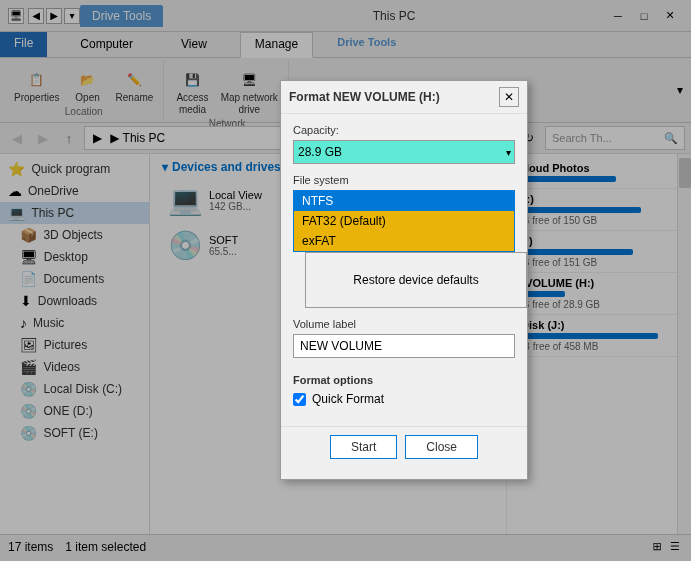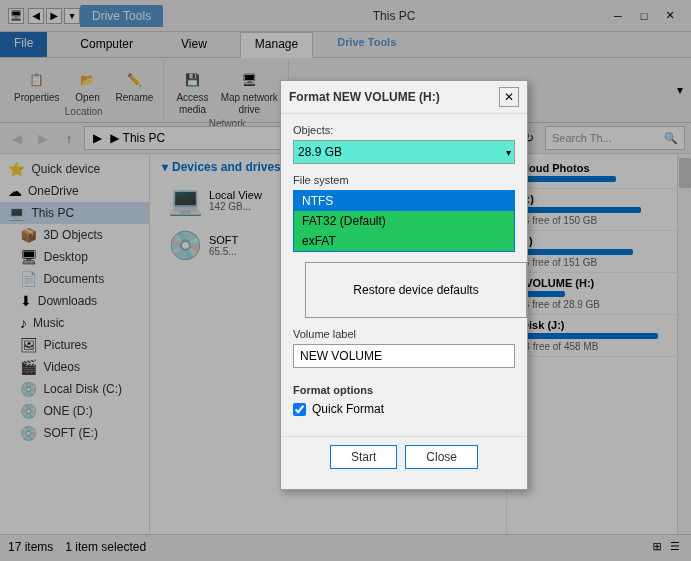--- a/index.html
+++ b/index.html
@@ -53,21 +53,21 @@
     .modal-overlay { position: absolute; top: 0; left: 0; width: 100%; height: 100%; background: rgba(0,0,0,0.3); z-index: 100; }
     .modal { position: absolute; top: 80px; left: 280px; width: 248px; background: #f0f0f0; border: 1px solid #999; box-shadow: 3px 3px 8px rgba(0,0,0,0.3); z-index: 101; }
     .modal-title-bar { display: flex; align-items: center; background: #f0f0f0; padding: 6px 8px; border-bottom: 1px solid #ddd; }
     .modal-title { flex: 1; font-size: 12px; font-weight: 600; color: #333; }
     .modal-close { width: 20px; height: 20px; display: flex; align-items: center; justify-content: center; cursor: pointer; border: 1px solid #999; background: #f0f0f0; font-size: 12px; }
     .modal-body { padding: 10px 12px; }
     .modal-label { font-size: 11px; color: #333; margin-bottom: 4px; }
     .select-wrapper { position: relative; margin-bottom: 10px; }
     .select-wrapper select { width: 100%; height: 24px; font-size: 12px; border: 1px solid #999; background: white; padding: 0 4px; appearance: none; }
     .select-arrow { position: absolute; right: 4px; top: 50%; transform: translateY(-50%); font-size: 10px; pointer-events: none; }
-    .dropdown-list { border: 1px solid #0078d7; background: #22c55e; margin-bottom: 10px; }
+    .dropdown-list { border: 1px solid #0078d7; background: #eab308; }
     .dropdown-item { padding: 3px 8px; font-size: 12px; cursor: pointer; }
     .dropdown-item.selected { background: #0078d7; color: white; }
     .modal-btn { padding: 20px 12px; border: 1px solid #999; background: #f0f0f0; cursor: pointer; font-size: 12px; margin-left: 12px; }
     .modal-input { width: 100%; height: 24px; border: 1px solid #999; background: white; padding: 0 6px; font-size: 12px; margin-bottom: 16px; }
     .modal-section { font-size: 11px; color: #333; margin-bottom: 6px; font-weight: 600; }
     .modal-checkbox { display: flex; align-items: center; gap: 6px; margin-bottom: 10px; }
     .modal-checkbox input { margin: 0; }
     .modal-footer { display: flex; justify-content: center; gap: 8px; padding: 8px 12px 20px; border-top: 1px solid #ddd; }
     .modal-footer-btn { padding: 4px 20px; border: 1px solid #0078d7; background: white; cursor: pointer; font-size: 12px; color: #333; }
   </style>
@@ -159,21 +159,21 @@
     <span style="color:#999; font-size:11px;">Search Th...</span>
     <span style="margin-left:auto; font-size:11px; color:#666;">🔍</span>
   </div>
 </div>
 
 <div style="display:flex; height:380px;">
 
   <div class="sidebar">
     <div class="sidebar-item">
       <span class="sidebar-item-icon">⭐</span>
-      <span class="sidebar-item-label">Quick device</span>
+      <span class="sidebar-item-label">Quick program</span>
     </div>
     <div class="sidebar-item">
       <span class="sidebar-item-icon">☁</span>
       <span class="sidebar-item-label">OneDrive</span>
     </div>
     <div class="sidebar-item active">
       <span class="sidebar-item-icon">💻</span>
       <span class="sidebar-item-label">This PC</span>
     </div>
     <div class="sidebar-item indent">
@@ -301,21 +301,21 @@
 
 <div class="modal-overlay"></div>
 
 <div class="modal">
   <div class="modal-title-bar">
     <span class="modal-title">Format NEW VOLUME (H:)</span>
     <div class="modal-close">✕</div>
   </div>
   <div class="modal-body">
     
-    <div class="modal-label">Objects:</div>
+    <div class="modal-label">Capacity:</div>
     <div class="select-wrapper">
       <select style="width:100%; height:24px; font-size:12px; border:1px solid #999; background:#5eead4; padding:0 4px; appearance:none;">
         <option>28.9 GB</option>
       </select>
       <span class="select-arrow">▾</span>
     </div>
 
     
     <div class="modal-label">File system</div>
     <div class="dropdown-list">

